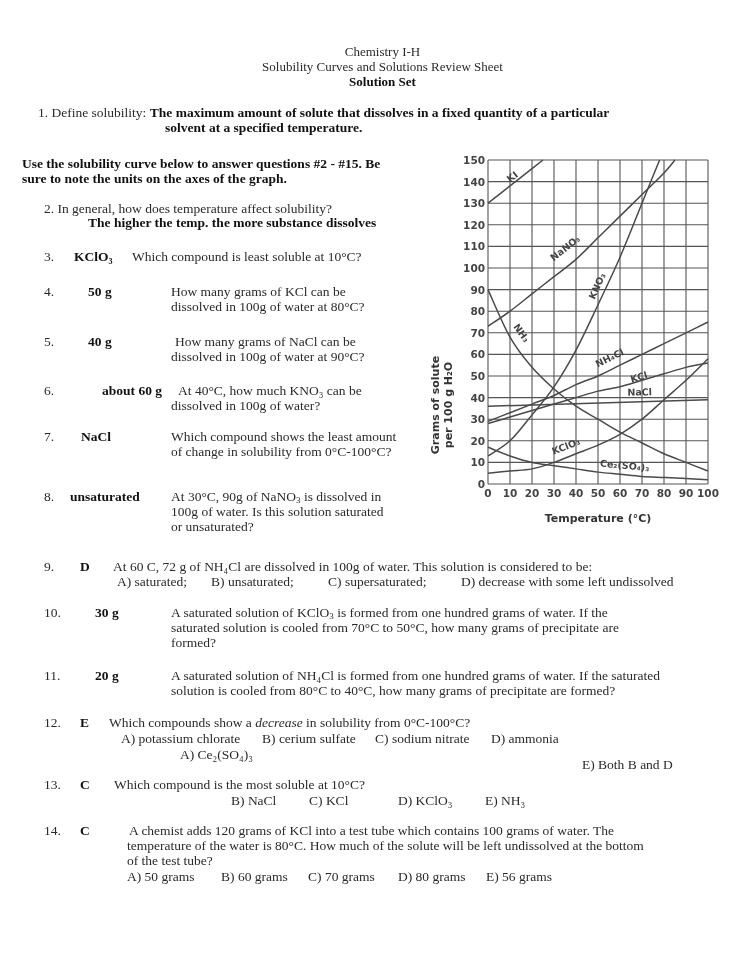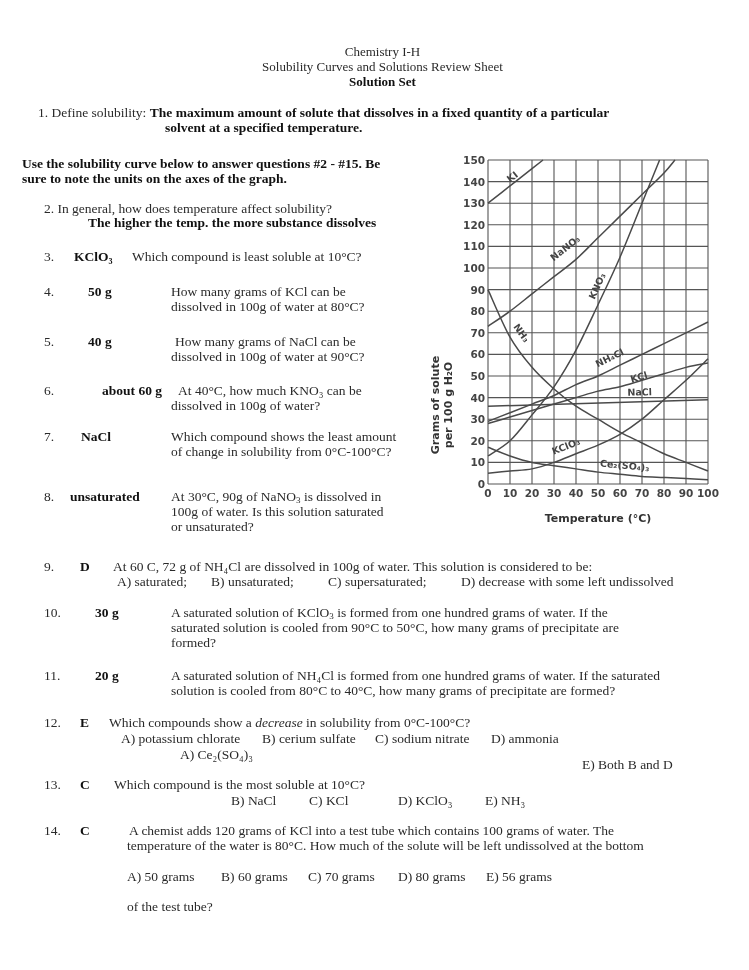--- a/index.html
+++ b/index.html
@@ -79,21 +79,21 @@
 <span class="ans" style="left:80px; top:559px;">D</span>
 <span class="qtext" style="left:113px; top:559px;">At 60 C, 72 g of NH₄Cl are dissolved in 100g of water. This solution is considered to be:</span>
 <span class="qtext" style="left:117px; top:574px;">A) saturated;</span>
 <span class="qtext" style="left:211px; top:574px;">B) unsaturated;</span>
 <span class="qtext" style="left:328px; top:574px;">C) supersaturated;</span>
 <span class="qtext" style="left:461px; top:574px;">D) decrease with some left undissolved</span>
 
 <span class="qnum" style="left:44px; top:605px;">10.</span>
 <span class="ans" style="left:95px; top:605px;">30 g</span>
 <span class="qtext" style="left:171px; top:605px;"><span>A saturated solution of KClO</span><sub>3</sub><span> is formed from one hundred grams of water. If the</span></span>
-<span class="qtext" style="left:171px; top:620px;">saturated solution is cooled from 90°C to 50°C, how many grams of precipitate are</span>
+<span class="qtext" style="left:171px; top:620px;">saturated solution is cooled from 70°C to 50°C, how many grams of precipitate are</span>
 <span class="qtext" style="left:171px; top:635px;">formed?</span>
 
 <span class="qnum" style="left:44px; top:668px;">11.</span>
 <span class="ans" style="left:95px; top:668px;">20 g</span>
 <span class="qtext" style="left:171px; top:668px;">A saturated solution of NH₄Cl is formed from one hundred grams of water. If the saturated</span>
 <span class="qtext" style="left:171px; top:683px;">solution is cooled from 80°C to 40°C, how many grams of precipitate are formed?</span>
 
 <span class="qnum" style="left:44px; top:715px;">12.</span>
 <span class="ans" style="left:80px; top:715px;">E</span>
 <span class="qtext" style="left:109px; top:715px;"><span>Which compounds show a </span><em>decrease</em><span> in solubility from 0°C-100°C?</span></span>
@@ -109,21 +109,21 @@
 <span class="qtext" style="left:132px; top:747px;margin-left:48px;">A) Ce₂(SO₄)₃</span>
 <span class="qtext" style="left:231px; top:793px;">B) NaCl</span>
 <span class="qtext" style="left:309px; top:793px;">C) KCl</span>
 <span class="qtext" style="left:398px; top:793px;">D) KClO₃</span>
 <span class="qtext" style="left:485px; top:793px;">E) NH₃</span>
 
 <span class="qnum" style="left:44px; top:823px;">14.</span>
 <span class="ans" style="left:80px; top:823px;">C</span>
 <span class="qtext" style="left:121px; top:823px;margin-left:8px;">A chemist adds 120 grams of KCl into a test tube which contains 100 grams of water. The</span>
 <span class="qtext" style="left:127px; top:838px;">temperature of the water is 80°C.  How much of the solute will be left undissolved at the bottom</span>
-<span class="qtext" style="left:127px; top:853px;margin-top:46px;">of the test tube?</span>
+<span class="qtext" style="left:127px; top:853px;">of the test tube?</span>
 <span class="qtext" style="left:127px; top:869px;">A) 50 grams</span>
 <span class="qtext" style="left:221px; top:869px;">B) 60 grams</span>
 <span class="qtext" style="left:308px; top:869px;">C) 70 grams</span>
 <span class="qtext" style="left:398px; top:869px;">D) 80 grams</span>
 <span class="qtext" style="left:486px; top:869px;">E) 56 grams</span>
 
 <svg id="chart" viewBox="0 0 320 380">
   <g id="grid">
       <line x1="68" x2="68" y1="10" y2="334" stroke="#555555" stroke-width="1.1"></line>
       <line x1="90" x2="90" y1="10" y2="334" stroke="#555555" stroke-width="1.1"></line>

